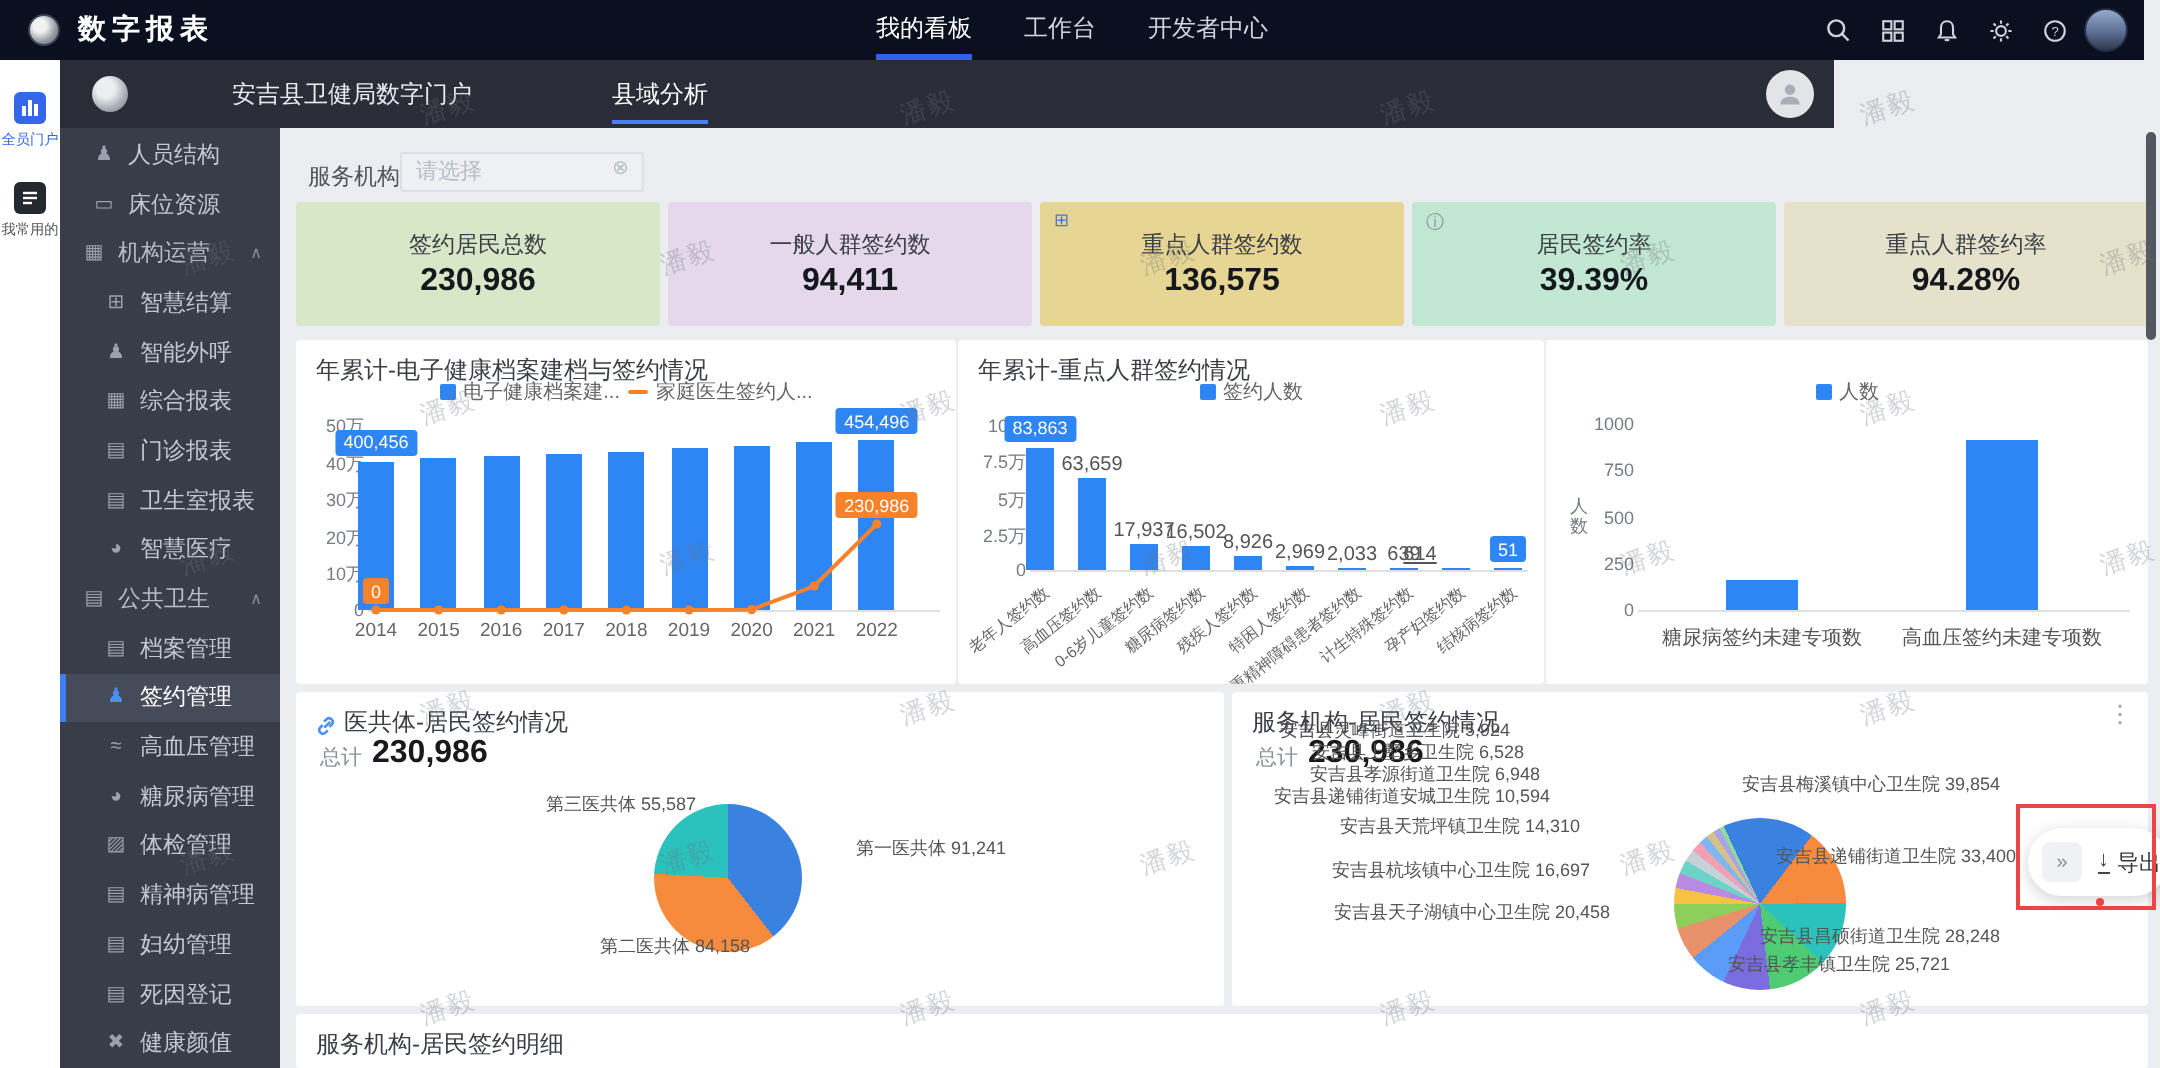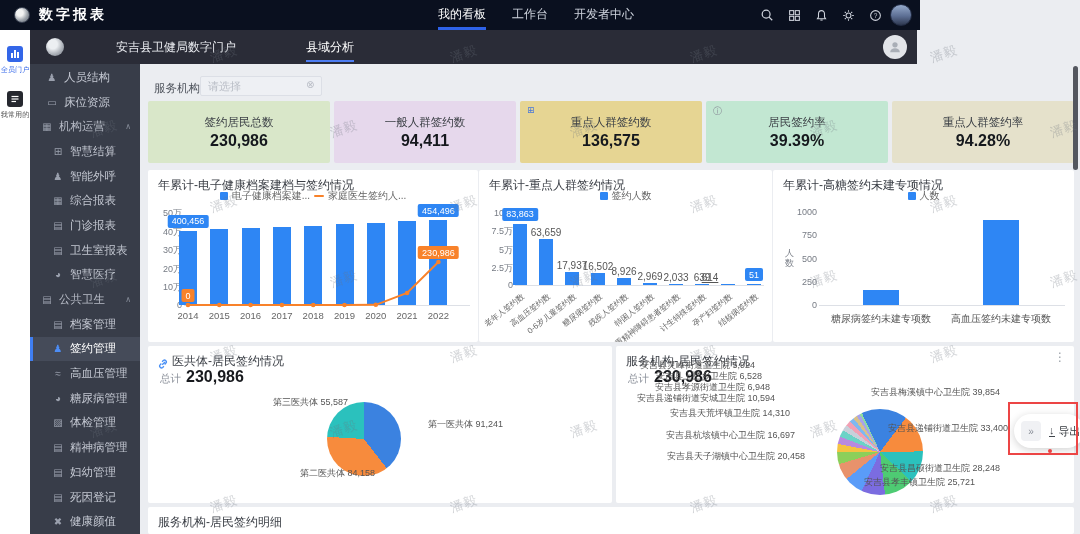--- a/index.html
+++ b/index.html
@@ -1,20 +1,20 @@
 <!DOCTYPE html>
 <html><head>
 <meta charset="utf-8">
 <style>
   * { margin:0; padding:0; box-sizing:border-box; }
   html,body { width:1080px; height:534px; overflow:hidden; font-family:"Liberation Sans","DejaVu Sans",sans-serif; background:#ebedf1; }
   #app { position:relative; width:1080px; height:534px; }
 
   
-  .topbar { position:absolute; left:0; top:0; width:920px; height:30px; background:#0a101f; display:flex; align-items:center; z-index:10; }
+  .topbar { position:absolute; left:0; top:0; width:1072px; height:30px; background:#0a101f; display:flex; align-items:center; z-index:10; }
   .applogo { width:16px; height:16px; border-radius:50%; margin-left:14px; background:radial-gradient(circle at 35% 35%, #f2f2f2 0 25%, #9aa0a8 60%, #5b616b 100%); border:1px solid #3c4454; }
   .apptitle { color:#fff; font-weight:bold; font-size:14px; letter-spacing:3px; margin-left:9px; }
   .topnav { position:absolute; left:438px; top:0; height:30px; display:flex; gap:26px; }
   .navitem { height:30px; display:flex; align-items:center; color:#cfd4de; font-size:12px; cursor:pointer; border-bottom:3px solid transparent; padding-top:2px; }
   .navitem.active { color:#fff; border-bottom-color:#2e62e8; }
   .topicons { position:absolute; right:38px; top:0; height:30px; display:flex; align-items:center; gap:13px; }
   .ticon { width:14px; height:14px; display:flex; align-items:center; justify-content:center; cursor:pointer; }
   .tavatar { position:absolute; right:8px; top:4px; width:22px; height:22px; border-radius:50%; background:linear-gradient(180deg,#95aacb 0%,#5d6f94 55%,#2e3850 100%); border:1px solid #222c44; }
 
   
@@ -401,21 +401,20 @@
         <div class="vlab" style="left: 223px; top: 102px;">639</div>
         <div class="c2cat" style="left: 131px; top: 121px;">计生特殊签约数</div>
         <div class="bar" style="left: 242px; width: 14px; top: 114px; height: 1px; background: rgb(46, 134, 244);"></div>
         <div class="vlab" style="left: 231px; top: 102px; text-decoration: underline;">614</div>
         <div class="c2cat" style="left: 157px; top: 121px;">孕产妇签约数</div>
         <div class="bar" style="left: 268px; width: 14px; top: 114px; height: 1px; background: rgb(46, 134, 244);"></div>
         <div class="chip" style="left: 275px; top: 98px; background: rgb(46, 134, 244);">51</div>
         <div class="c2cat" style="left: 183px; top: 121px;">结核病签约数</div>
       </div>
     <div class="panel p3" id="chart3">
-      <div class="ptitle2">年累计-高糖签约未建专项情况</div>
     <div class="legend">
           <div class="lg-i">
             <div class="lg-sq" style="background: rgb(46, 134, 244);"></div>
             <div>人数</div>
           </div>
         </div>
         <div class="ylabelv" style="left: 12px; top: 78px;">人
 数</div>
         <div class="ytick" style="left: 18px; top: 37px;">1000</div>
         <div class="ytick" style="left: 18px; top: 60.25px;">750</div>

